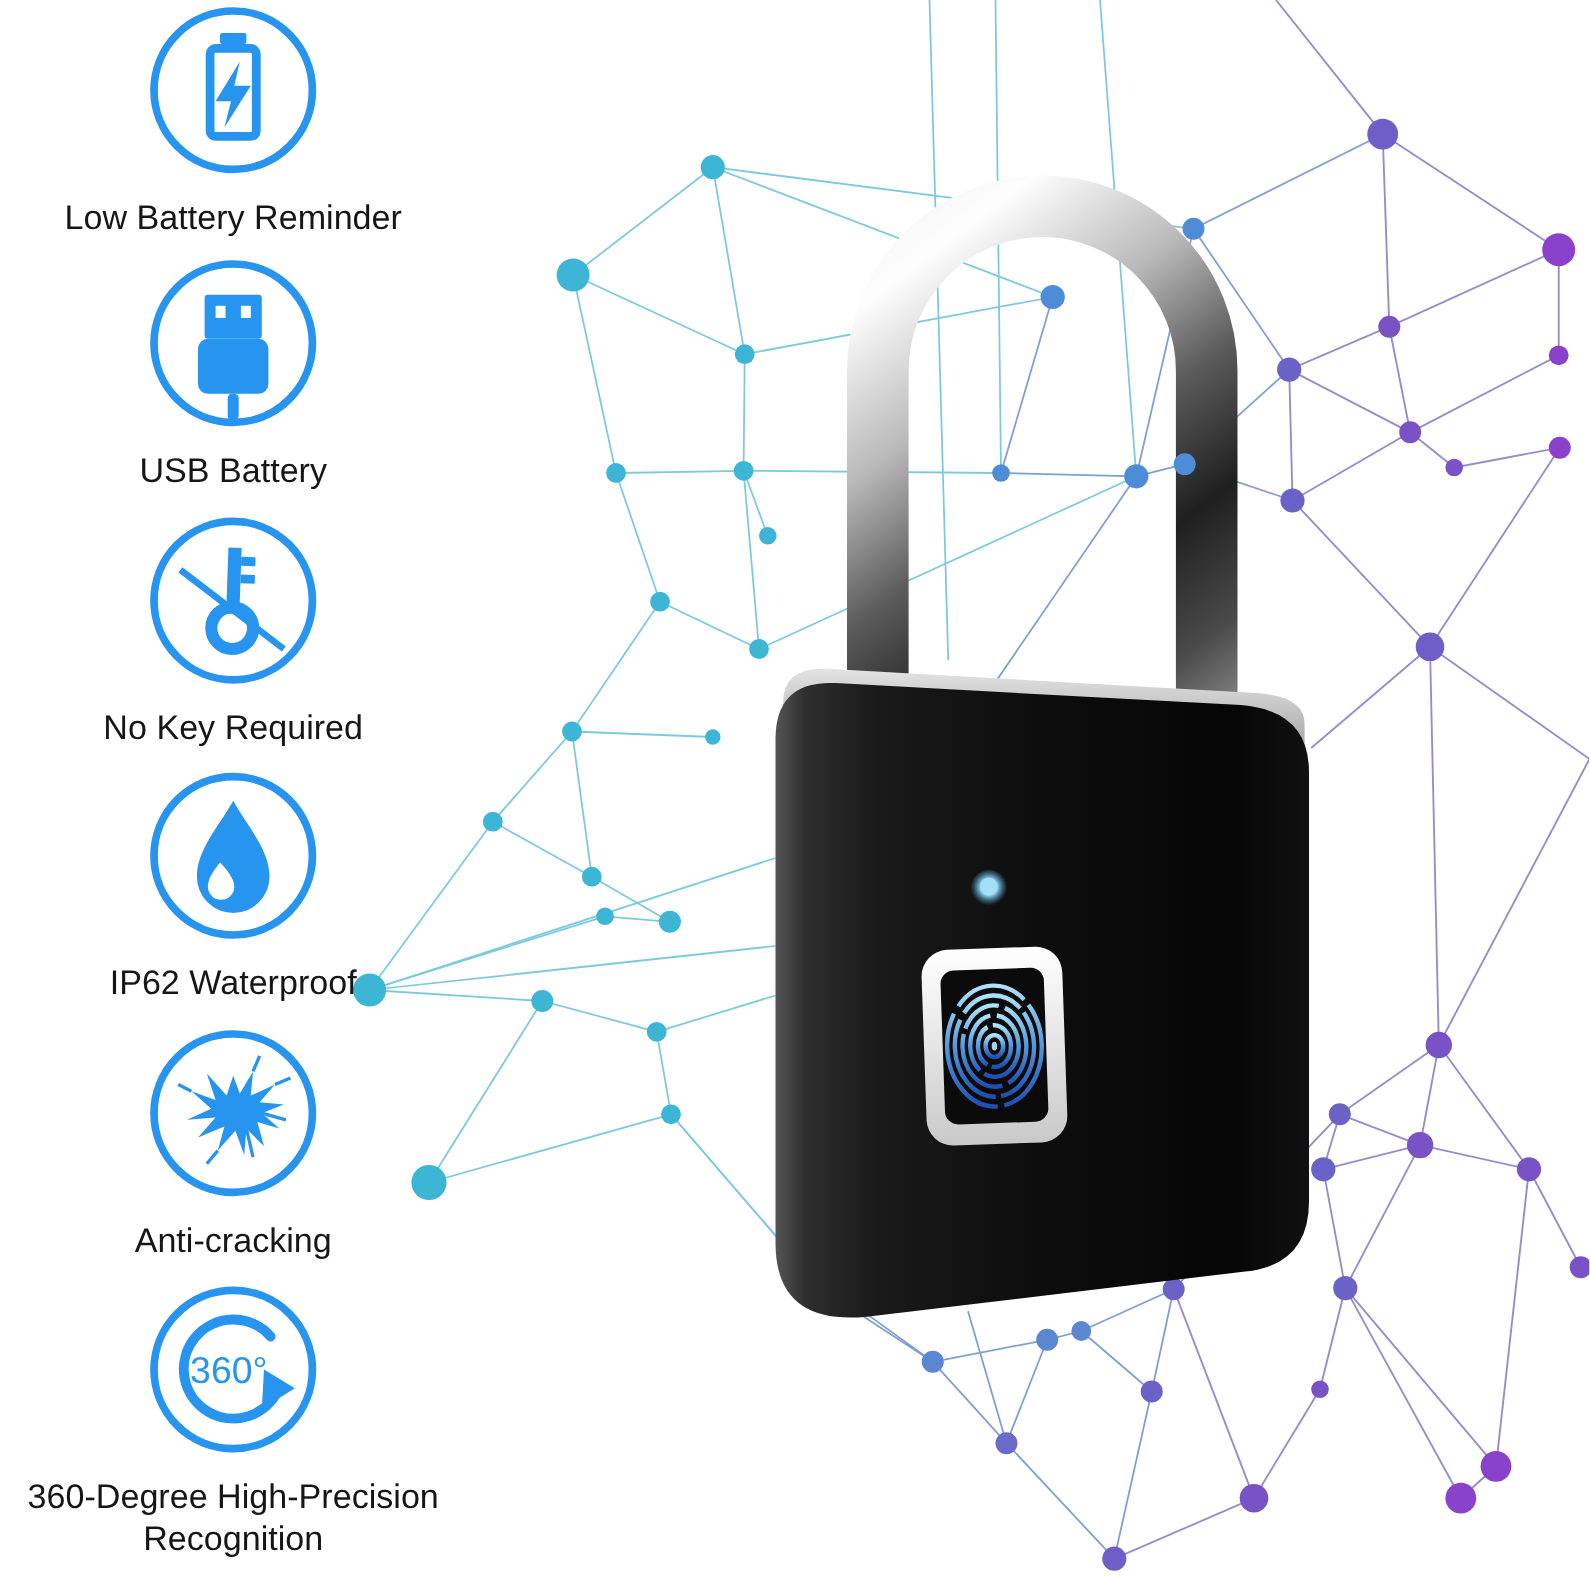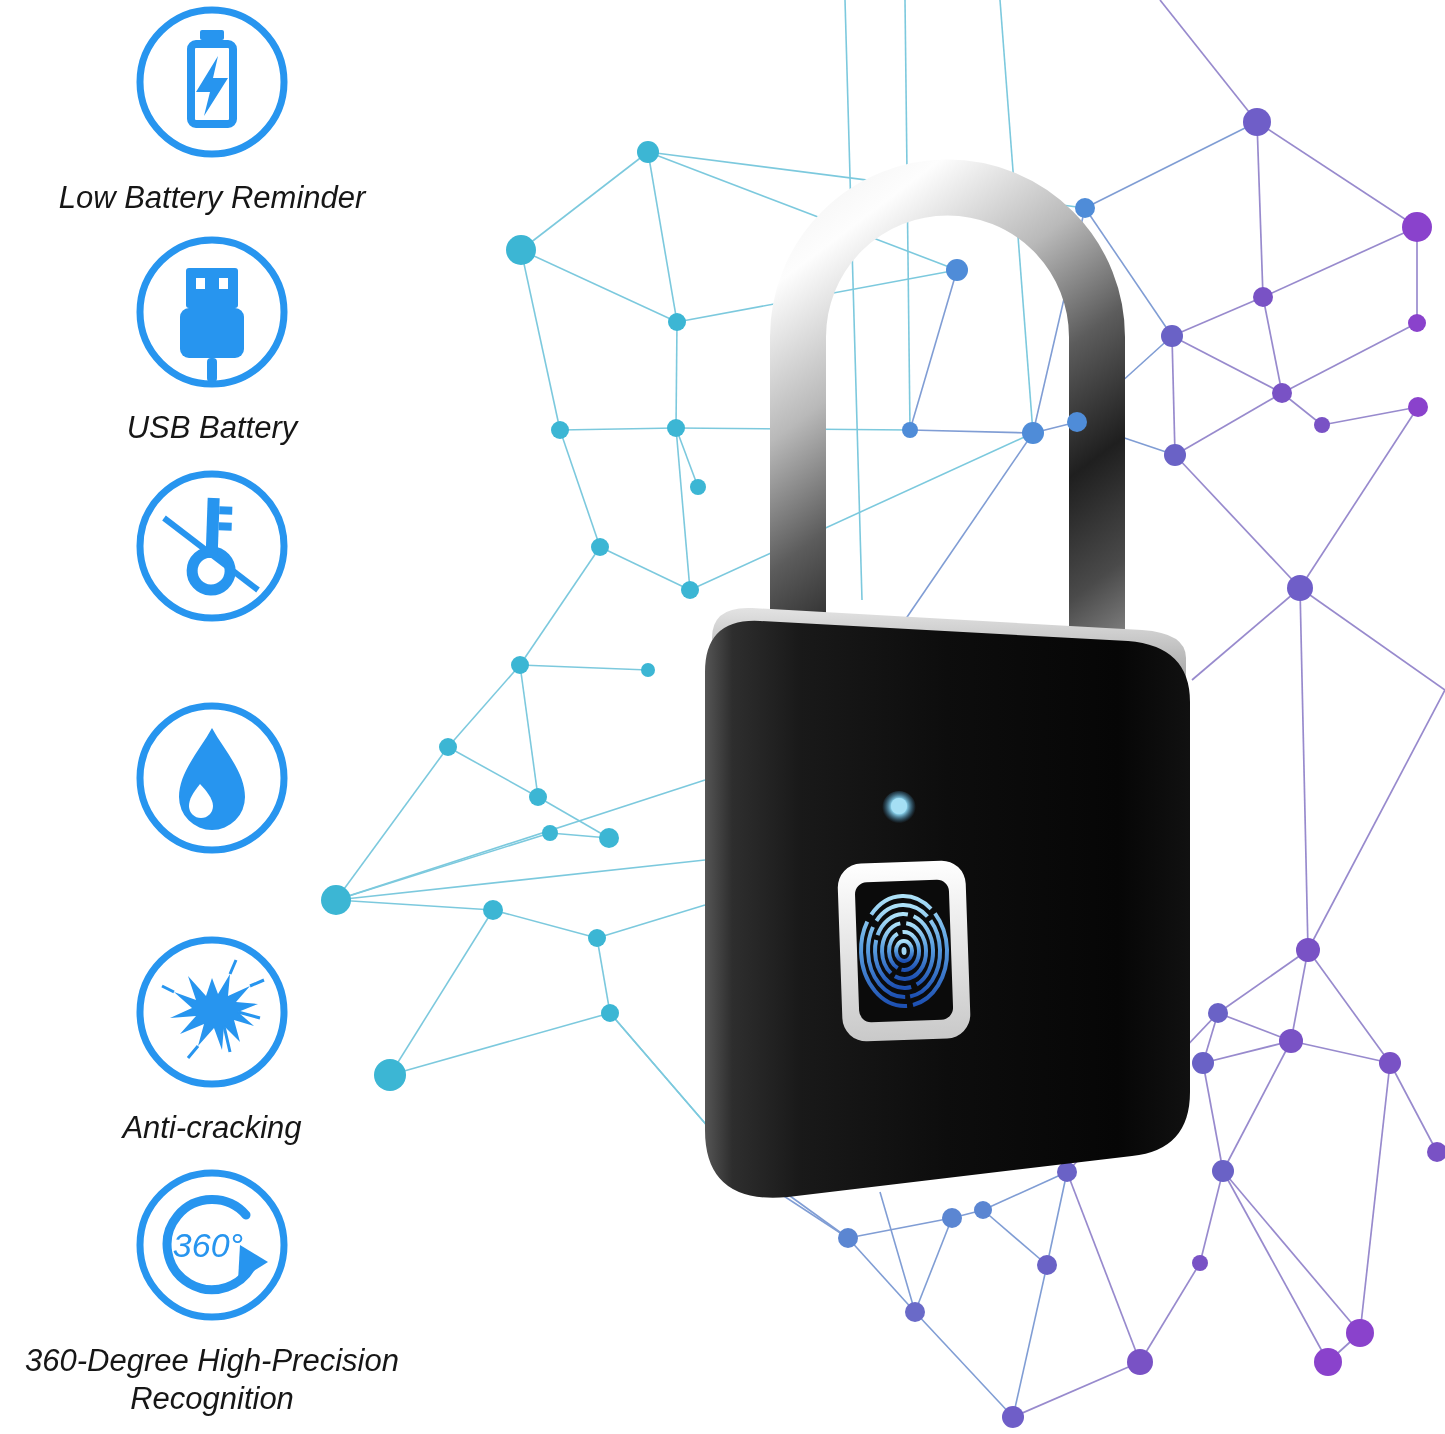--- a/index.html
+++ b/index.html
@@ -1,17 +1,17 @@
 <!DOCTYPE html>
 <html><head>
 <meta charset="utf-8">
 <style>
   html,body{margin:0;padding:0;background:#fff;}
   .canvas{position:relative;width:1445px;height:1434px;background:#ffffff;overflow:hidden;
-          font-family:"Liberation Sans", sans-serif;font-style:italic;}
+          font-family:"Liberation Sans", sans-serif;}
   .layer{position:absolute;left:0;top:0;width:1445px;height:1434px;}
   .feature{position:absolute;left:-8px;width:440px;display:flex;flex-direction:column;align-items:center;gap:19px;}
   .ficon{display:block;}
   .flabel{font-size:31px;line-height:38px;color:#161616;text-align:center;white-space:pre-line;}
   .flabel.wide{max-width:440px;}
 </style>
 </head>
 <body>
 
 <div class="canvas">
@@ -279,28 +279,30 @@
     <svg class="ficon" width="156" height="156" viewBox="0 0 156 156">
       <circle cx="78" cy="78" r="72" fill="none" stroke="#2795ef" stroke-width="7"></circle>
       <g transform="rotate(2 78 78)">
         <circle cx="78" cy="103" r="19" fill="none" stroke="#2795ef" stroke-width="11"></circle>
         <rect x="72" y="30" width="12" height="60" fill="#2795ef"></rect>
         <rect x="84" y="38" width="13" height="8" fill="#2795ef"></rect>
         <rect x="84" y="54" width="13" height="8" fill="#2795ef"></rect>
       </g>
       <line x1="30" y1="50" x2="124" y2="122" stroke="#2795ef" stroke-width="6"></line>
     </svg>
+    <div class="flabel">No Key Required</div>
   </div>
 
   <div class="feature" style="top:700px">
     <svg class="ficon" width="156" height="156" viewBox="0 0 156 156">
       <circle cx="78" cy="78" r="72" fill="none" stroke="#2795ef" stroke-width="7"></circle>
       <path d="M78 28 C66 50 45 72 45 97 a33 33 0 0 0 66 0 C111 72 90 50 78 28 Z" fill="#2795ef"></path>
       <path d="M66 84 C59 93 55 99 55 106 a12 12 0 0 0 24 0 C79 99 72 90 66 84 Z" fill="#ffffff"></path>
     </svg>
+    <div class="flabel">IP62 Waterproof</div>
   </div>
 
   <div class="feature" style="top:934px">
     <svg class="ficon" width="156" height="156" viewBox="0 0 156 156">
       <circle cx="78" cy="78" r="72" fill="none" stroke="#2795ef" stroke-width="7"></circle>
       <path fill="#2795ef" d="M78 44 L84 60 L96 40 L94 62 L116 52 L102 68 L124 70 L104 78 L120 92
         L100 86 L106 108 L90 92 L88 116 L80 94 L64 112 L70 90 L46 100 L62 82 L36 84 L58 74
         L40 58 L62 66 L54 42 L72 62 Z"></path>
       <path fill="none" stroke="#2795ef" stroke-width="3" d="M96 40 L102 26 M116 52 L130 46 M104 78 L126 84 M90 92 L96 118 M64 112 L54 124 M40 58 L28 52"></path>
     </svg>

